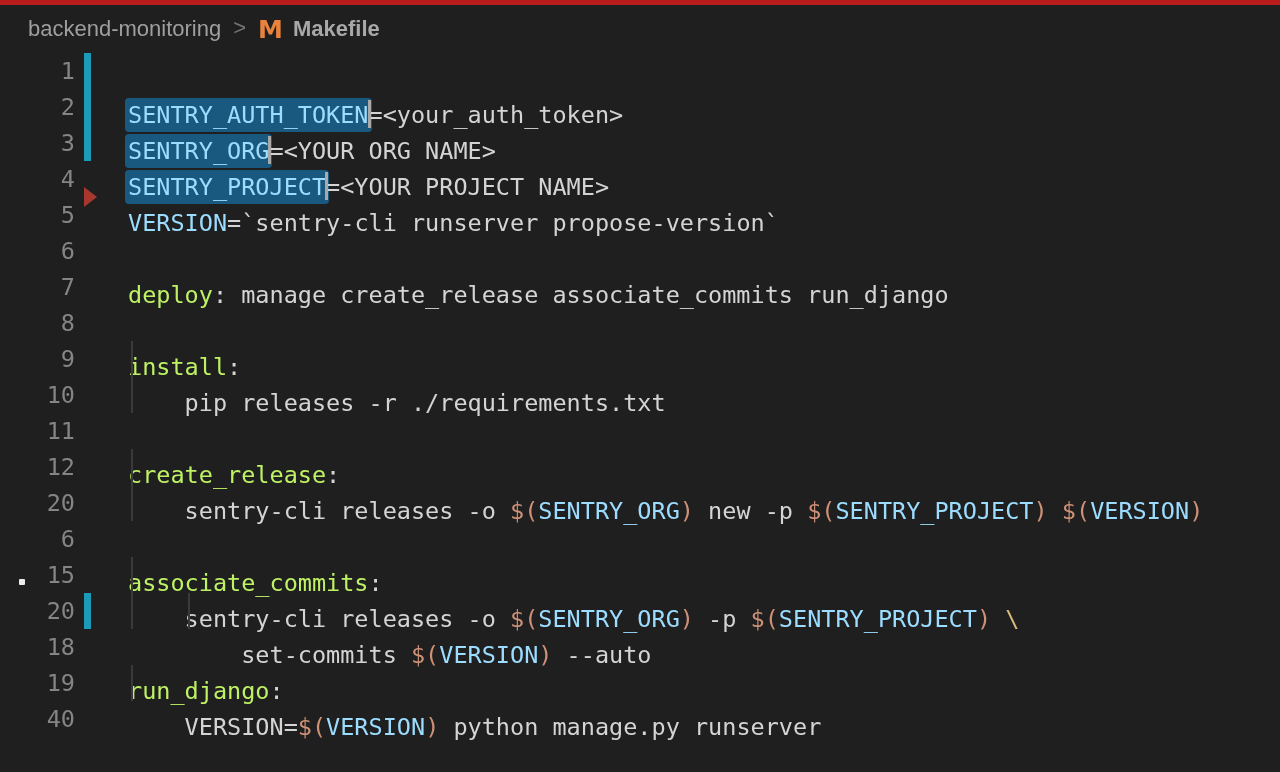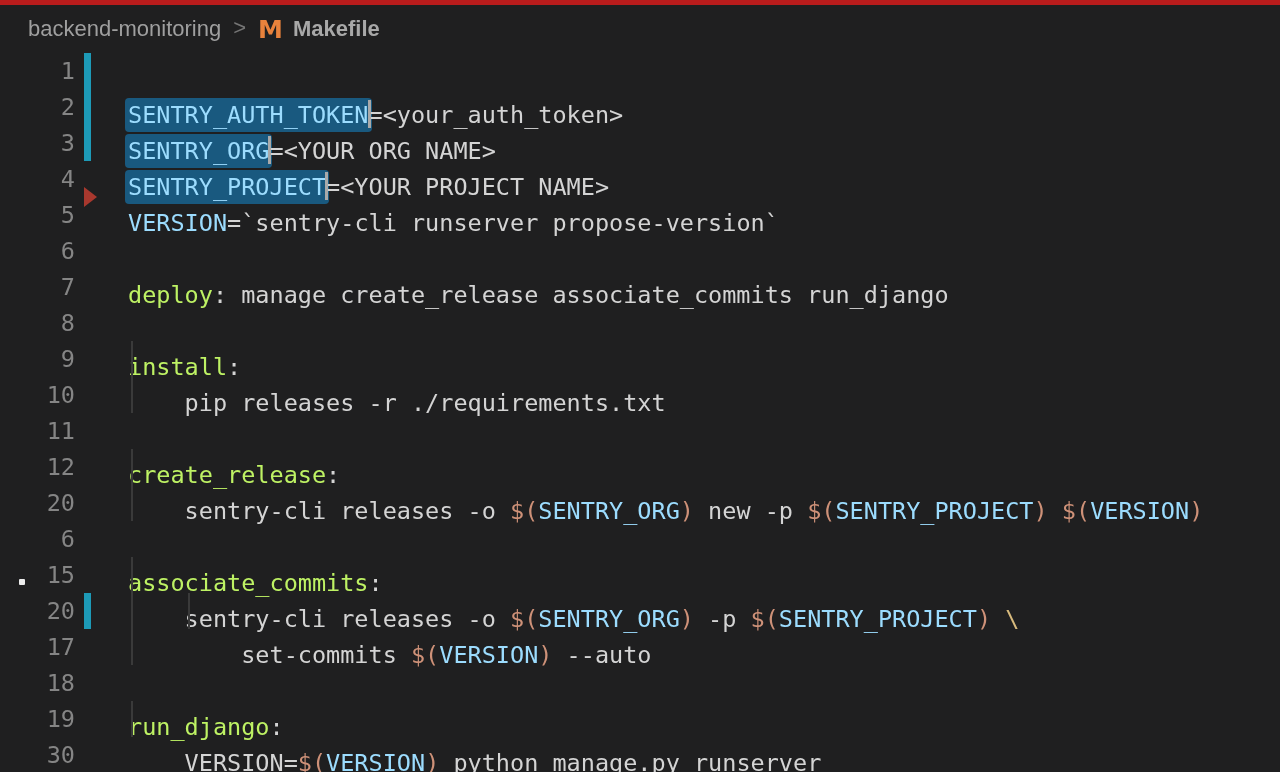--- a/index.html
+++ b/index.html
@@ -74,18 +74,17 @@
       <div class="line"><span class="num">7</span><span class="code"></span></div>
       <div class="line"><span class="num">8</span><span class="code"><span class="tk-target">install</span><span class="tk-plain">:</span></span></div>
       <div class="line"><span class="num">9</span><span class="guide" style="left: 131px;"></span><span class="code"><span class="tk-plain">    pip releases -r ./requirements.txt</span></span></div>
       <div class="line"><span class="num">10</span><span class="guide" style="left: 131px;"></span><span class="code"></span></div>
       <div class="line"><span class="num">11</span><span class="code"><span class="tk-target">create_release</span><span class="tk-plain">:</span></span></div>
       <div class="line"><span class="num">12</span><span class="guide" style="left: 131px;"></span><span class="code"><span class="tk-plain">    sentry-cli releases -o </span><span class="tk-punct">$(</span><span class="tk-variable">SENTRY_ORG</span><span class="tk-punct">)</span><span class="tk-plain"> new -p </span><span class="tk-punct">$(</span><span class="tk-variable">SENTRY_PROJECT</span><span class="tk-punct">)</span><span class="tk-plain"> </span><span class="tk-punct">$(</span><span class="tk-variable">VERSION</span><span class="tk-punct">)</span></span></div>
       <div class="line"><span class="num">20</span><span class="guide" style="left: 131px;"></span><span class="code"></span></div>
       <div class="line"><span class="num">6</span><span class="code"><span class="tk-target">associate_commits</span><span class="tk-plain">:</span></span></div>
       <div class="line"><span class="num">15</span><span class="guide" style="left: 131px;"></span><span class="code"><span class="tk-plain">    sentry-cli releases -o </span><span class="tk-punct">$(</span><span class="tk-variable">SENTRY_ORG</span><span class="tk-punct">)</span><span class="tk-plain"> -p </span><span class="tk-punct">$(</span><span class="tk-variable">SENTRY_PROJECT</span><span class="tk-punct">)</span><span class="tk-plain"> </span><span class="tk-escape">\</span></span><span class="stray-dot"></span></div>
       <div class="line"><span class="num">20</span><span class="gbar"></span><span class="guide" style="left: 131px;"></span><span class="guide" style="left: 188px;"></span><span class="code"><span class="tk-plain">        set-commits </span><span class="tk-punct">$(</span><span class="tk-variable">VERSION</span><span class="tk-punct">)</span><span class="tk-plain"> --auto</span></span></div>
-      <div class="line"><span class="num">17</span><span class="guide" style="left: 131px;"></span><span class="code"></span></div>
       <div class="line"><span class="num">18</span><span class="code"><span class="tk-target">run_django</span><span class="tk-plain">:</span></span></div>
       <div class="line"><span class="num">19</span><span class="guide" style="left: 131px;"></span><span class="code"><span class="tk-plain">    VERSION=</span><span class="tk-punct">$(</span><span class="tk-variable">VERSION</span><span class="tk-punct">)</span><span class="tk-plain"> python manage.py runserver</span></span></div>
-      <div class="line"><span class="num">30</span><span class="code"></span></div>
+      <div class="line"><span class="num">40</span><span class="code"></span></div>
     </div>
 </div>
 
 </body></html>

